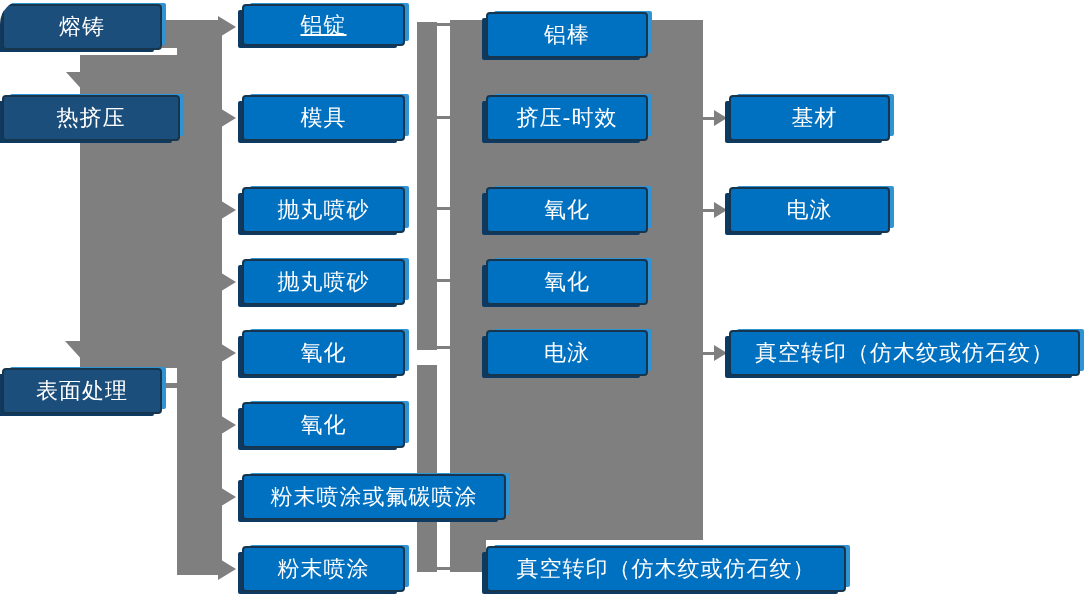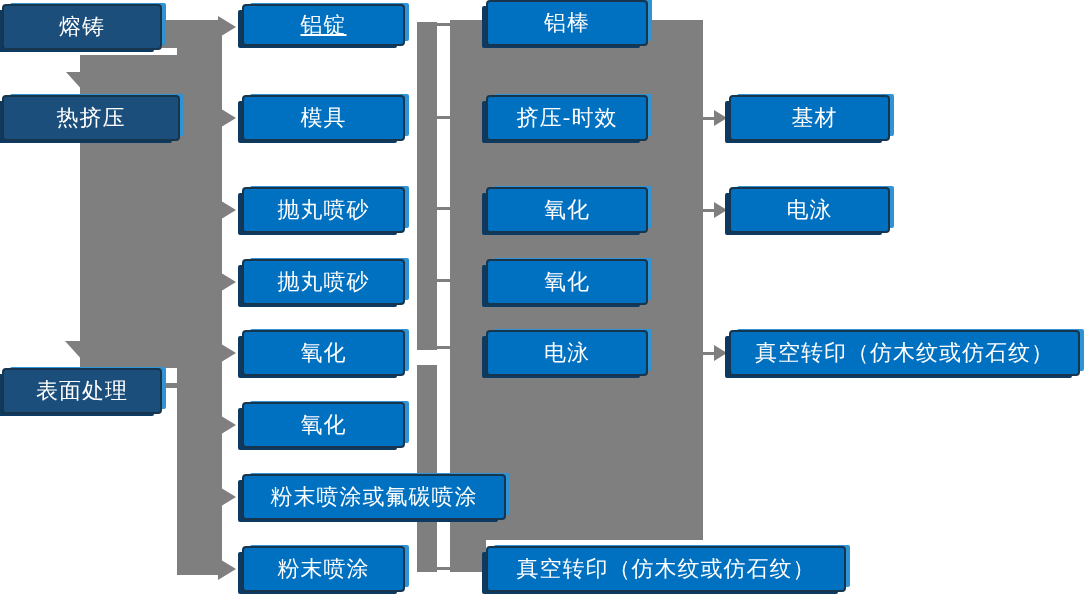--- a/index.html
+++ b/index.html
@@ -1,18 +1,19 @@
 <!DOCTYPE html>
 <html><head>
 <meta charset="utf-8">
 <style>
   html,body{margin:0;padding:0;background:#ffffff;}
   .canvas{
     position:relative;width:1084px;height:596px;background:#fff;overflow:hidden;
     font-family:"DejaVu Sans","Liberation Sans",sans-serif;
+    border-radius:24px;
   }
   
   .gray{position:absolute;background:var(--gray);z-index:1;}
   .tri-right{position:absolute;width:0;height:0;z-index:1;
     border-top:11px solid transparent;border-bottom:11px solid transparent;
     border-left:18px solid var(--gray);}
   .tri-down{position:absolute;width:0;height:0;z-index:1;
     border-left:19px solid transparent;border-right:19px solid transparent;
     border-top:21px solid var(--gray);}
   .tri-right-sm{position:absolute;width:0;height:0;z-index:1;
@@ -77,21 +78,21 @@
 
   <div class="box blue" style="left:242px;top:4px;width:163px;height:42px;text-decoration:underline;">铝锭</div>
   <div class="box blue" style="left:242px;top:95px;width:163px;height:46px;">模具</div>
   <div class="box blue" style="left:242px;top:187px;width:163px;height:46px;">抛丸喷砂</div>
   <div class="box blue" style="left:242px;top:259px;width:163px;height:46px;">抛丸喷砂</div>
   <div class="box blue" style="left:242px;top:330px;width:163px;height:46px;">氧化</div>
   <div class="box blue" style="left:242px;top:402px;width:163px;height:46px;">氧化</div>
   <div class="box blue" style="left:242px;top:474px;width:264px;height:46px;">粉末喷涂或氟碳喷涂</div>
   <div class="box blue" style="left:242px;top:546px;width:163px;height:46px;">粉末喷涂</div>
 
-  <div class="box blue" style="left:486px;top:0;width:162px;height:46px;">铝棒</div>
+  <div class="box blue" style="left:486px;top:12px;width:162px;height:46px;">铝棒</div>
   <div class="box blue" style="left:486px;top:95px;width:162px;height:46px;">挤压-时效</div>
   <div class="box blue" style="left:486px;top:187px;width:162px;height:46px;">氧化</div>
   <div class="box blue" style="left:486px;top:259px;width:162px;height:46px;">氧化</div>
   <div class="box blue" style="left:486px;top:330px;width:162px;height:46px;">电泳</div>
   <div class="box blue" style="left:486px;top:546px;width:360px;height:46px;">真空转印（仿木纹或仿石纹）</div>
 
   <div class="box blue" style="left:729px;top:95px;width:161px;height:46px;padding-left:10px;">基材</div>
   <div class="box blue" style="left:729px;top:187px;width:161px;height:46px;">电泳</div>
   <div class="box blue" style="left:729px;top:330px;width:351px;height:46px;">真空转印（仿木纹或仿石纹）</div>
 

